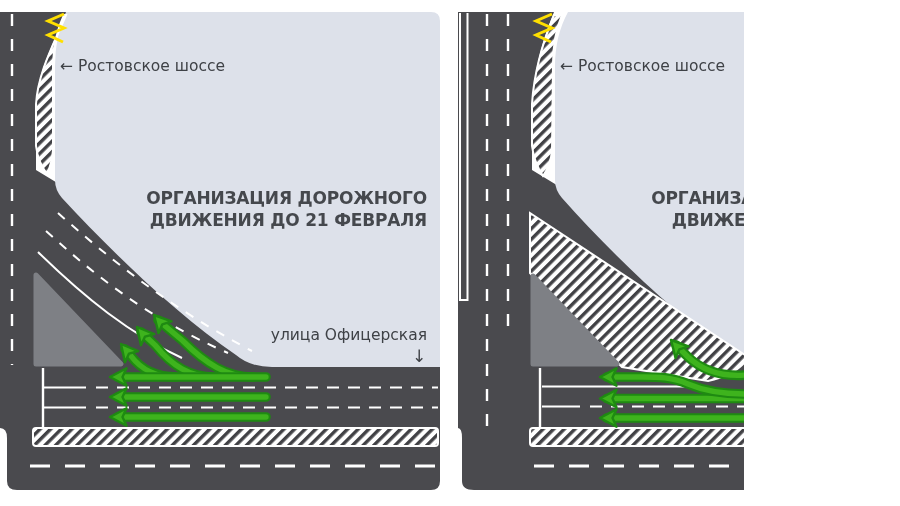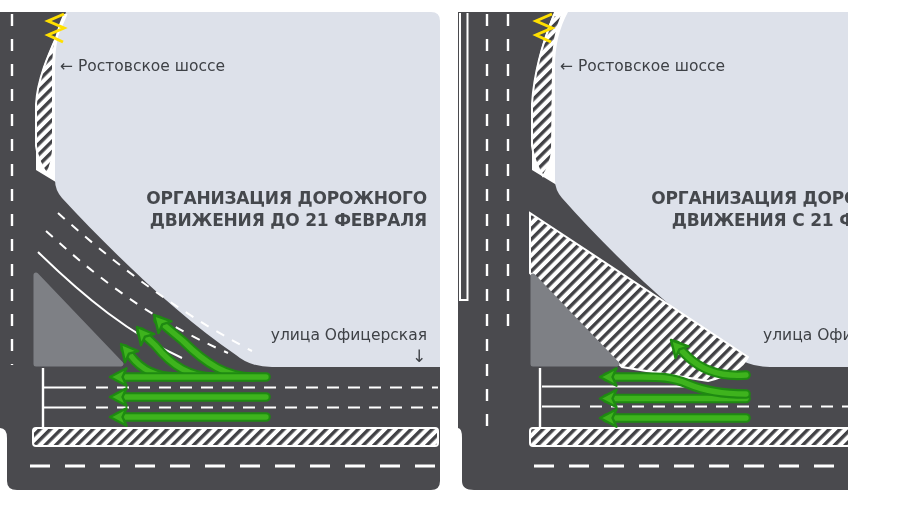--- a/index.html
+++ b/index.html
@@ -1,16 +1,16 @@
 <!DOCTYPE html>
 <html style="--background: #ffffff; --road: #4a4a4e; --block: #dde1ea; --island: #7e8085; --hatch_stripe: #414145; --lane_marking: #ffffff; --arrow_fill: #3eb31d; --arrow_outline: #1f8a12; --zigzag: #ffdf00; --title_text: #45484d; --label_text: #3e4146;"><head>
 <meta charset="utf-8">
 <style>
   html,body{margin:0;padding:0;}
-  #screen{position:relative;width:848px;height:506px;background:var(--background);overflow:hidden;
+  #screen{position:relative;width:744px;height:506px;background:var(--background);overflow:hidden;
           font-family:"DejaVu Sans","Liberation Sans",sans-serif;}
   .panel-svg{position:absolute;top:0;display:block;}
   #panel-before{left:0;}
   #panel-after{left:450px;}
   .title-line{font-family:"DejaVu Sans","Liberation Sans",sans-serif;font-size:17px;font-weight:700;
               letter-spacing:-0.2px;fill:var(--title_text);}
   .lbl{font-family:"DejaVu Sans","Liberation Sans",sans-serif;font-size:15.5px;fill:var(--label_text);}
   .shaft-dark{fill:none;stroke:var(--arrow_outline);stroke-width:9.6;stroke-linecap:round;}
   .shaft{fill:none;stroke:var(--arrow_fill);stroke-width:5.4;stroke-linecap:round;}
   .ah{fill:var(--arrow_fill);stroke:var(--arrow_outline);stroke-width:2.4;stroke-linejoin:round;}

